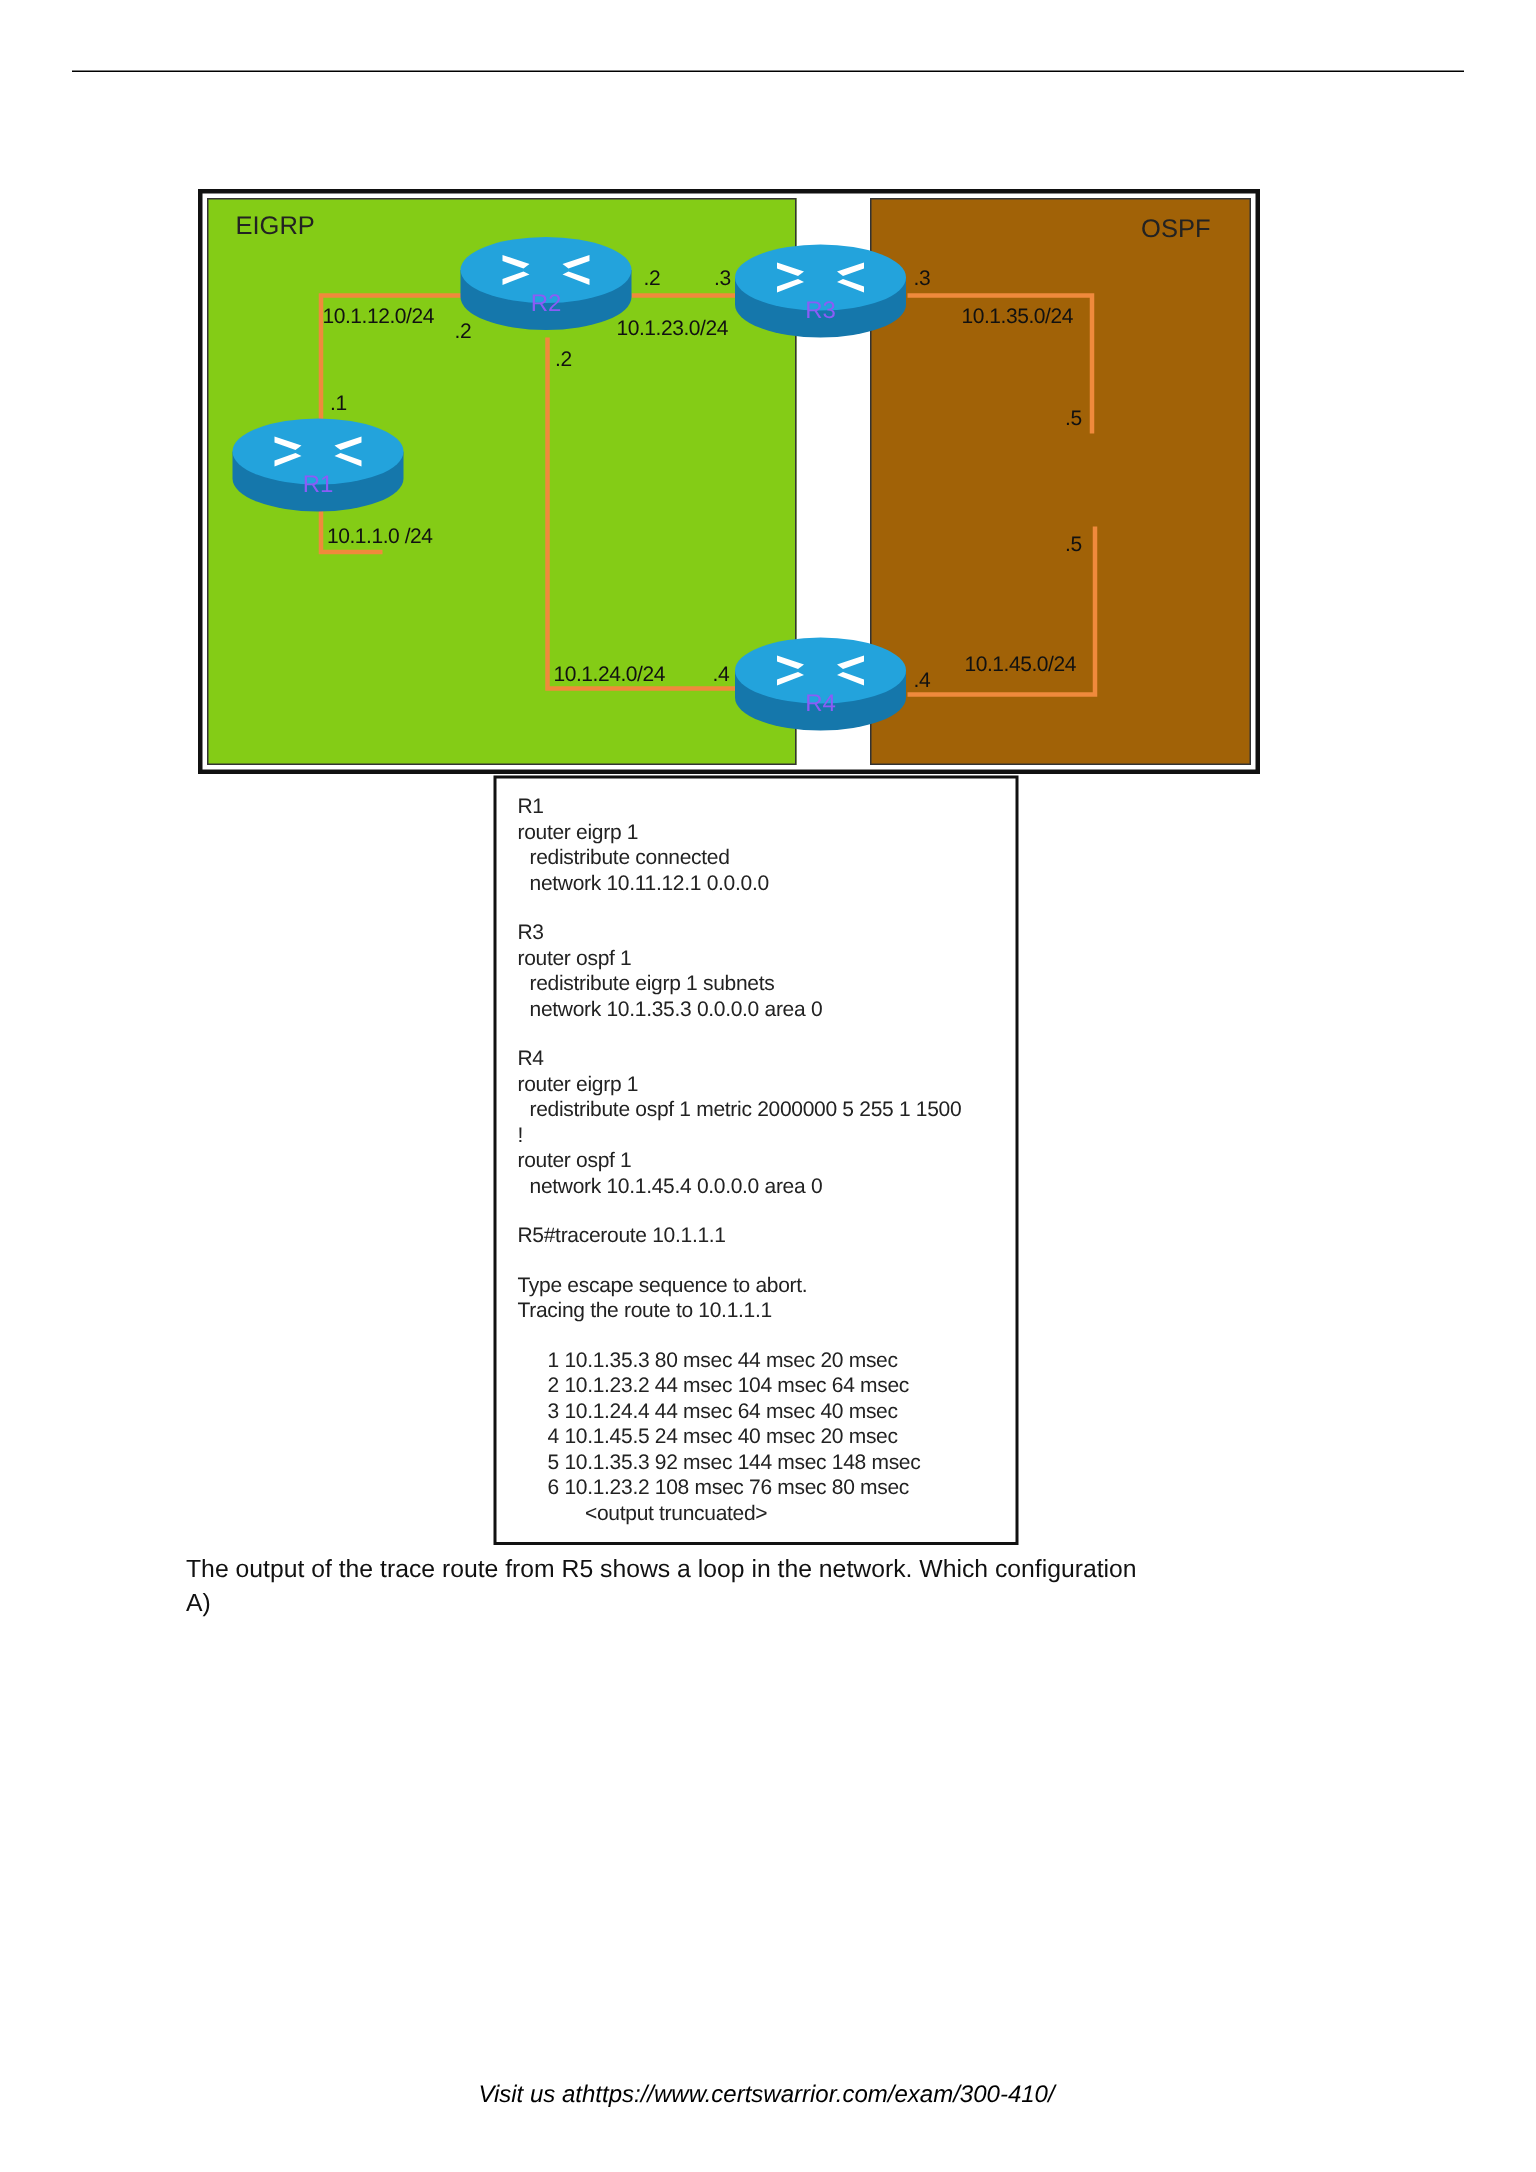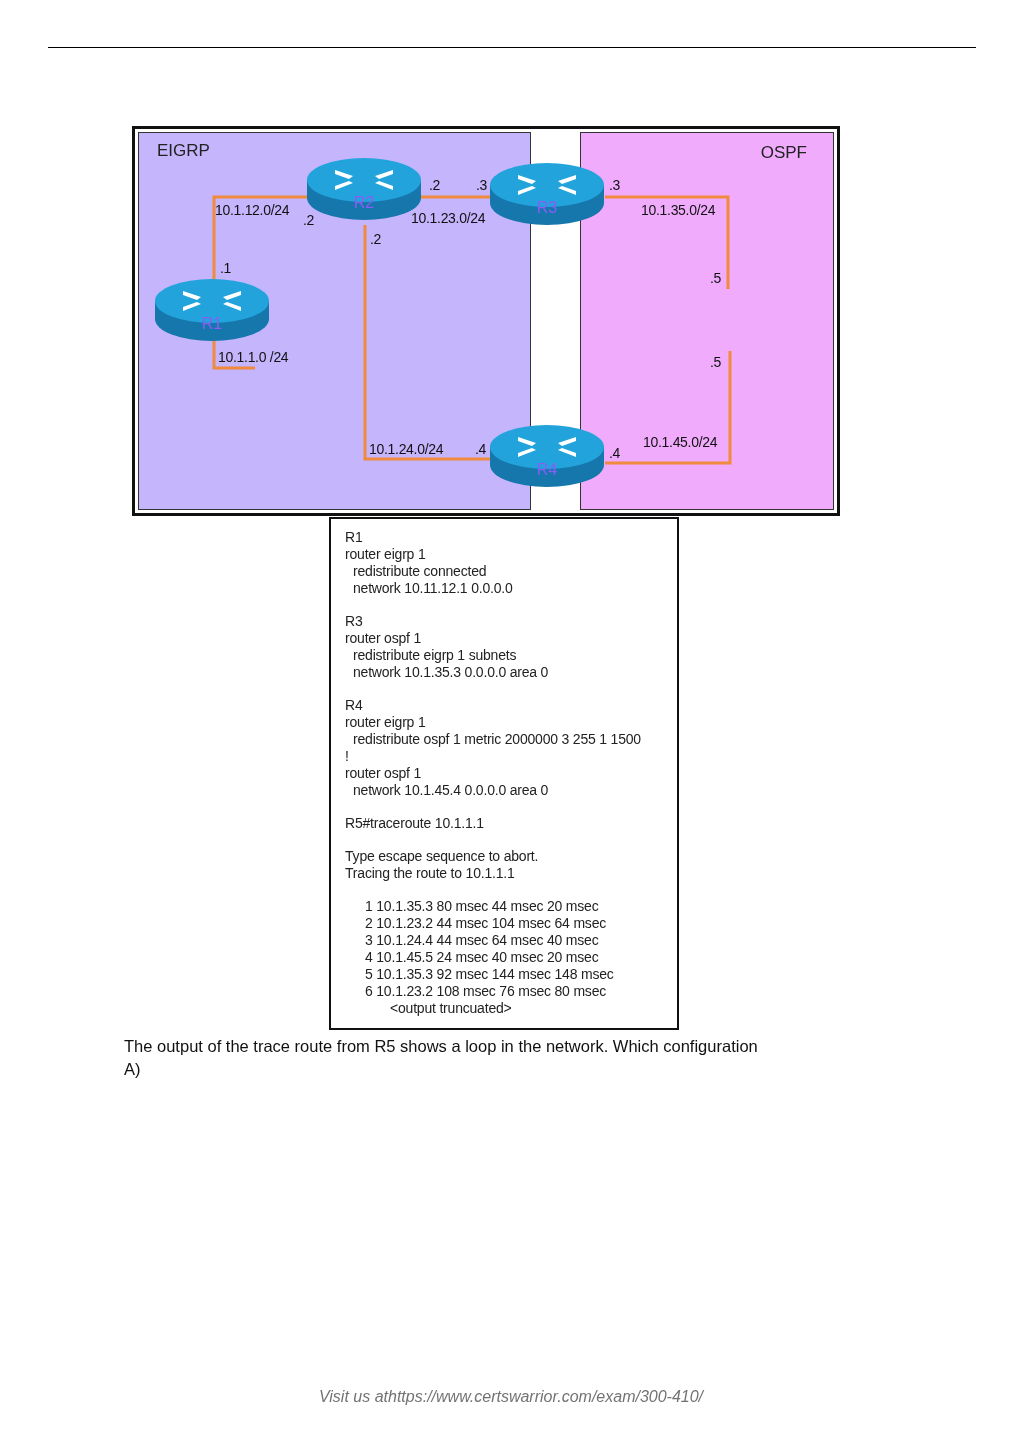--- a/index.html
+++ b/index.html
@@ -1,42 +1,42 @@
 <!DOCTYPE html>
 <html><head>
 <meta charset="utf-8">
 <style>
   html, body { margin: 0; padding: 0; background: #ffffff; }
   body { width: 1024px; height: 1448px; position: relative; overflow: hidden; font-family: "Liberation Sans", sans-serif; color: #111; }
   .header-rule { position: absolute; left: 48px; top: 47px; width: 928px; height: 0; border-top: 1.5px solid #000; }
 
   .diagram { position: absolute; left: 132px; top: 126px; width: 708px; height: 390px; border: 3px solid #111; box-sizing: border-box; background: #fff; }
   .zone { position: absolute; top: 3px; bottom: 3px; border: 1px solid #333; box-sizing: border-box; }
-  .zone-eigrp { left: 3px; width: 393px; background: #c4b5fd; }
-  .zone-ospf { left: 445px; right: 3px; background: #f0abfc; }
+  .zone-eigrp { left: 3px; width: 393px; background: #84cc16; }
+  .zone-ospf { left: 445px; right: 3px; background: #a16207; }
   .zone-label { position: absolute; font-size: 17px; color: #222; }
   .zone-eigrp .zone-label { left: 18px; top: 8px; }
   .zone-ospf .zone-label { right: 26px; top: 10px; }
 
   svg.links { position: absolute; left: 0; top: 0; width: 708px; height: 390px; overflow: visible; }
   .lbl { position: absolute; font-size: 14px; color: #111; white-space: nowrap; letter-spacing: -0.3px; }
 
   .router { position: absolute; width: 118px; height: 70px; }
   .router svg { width: 118px; height: 70px; display: block; }
   .router .rname { position: absolute; left: 0; right: 0; top: 40px; text-align: center; color: #8b5cf6; font-size: 16px; }
 
   .config { position: absolute; left: 329px; top: 517px; width: 350px; height: 513px; border: 2.5px solid #111; box-sizing: border-box; background: #fff; padding: 10px 0 0 14px; font-size: 14px; line-height: 17px; color: #222; letter-spacing: -0.2px; }
   .config .line { white-space: pre; height: 17px; }
   .config .gap { height: 16px; }
   .config .indent { padding-left: 8px; }
   .config .hop { padding-left: 4px; margin-left: 16px; }
   .config .trunc { padding-left: 45px; }
 
   .question { position: absolute; left: 124px; top: 1035px; width: 760px; font-size: 16.5px; line-height: 23px; color: #111; }
-  .footer { position: absolute; left: 0; right: 0; top: 1388px; text-align: center; font-size: 16px; font-style: italic; color: #737373; padding-right: 2px; }
+  .footer { position: absolute; left: 0; right: 0; top: 1388px; text-align: center; font-size: 16px; font-style: italic; color: #000000; padding-right: 2px; }
 </style>
 </head>
 <body>
 
 <div class="header-rule"></div>
 
 <div class="diagram">
   <div class="zone zone-eigrp">
     <span class="zone-label">EIGRP</span>
   </div>
@@ -141,21 +141,21 @@
   <div class="line indent">redistribute connected</div>
   <div class="line indent">network 10.11.12.1 0.0.0.0</div>
   <div class="gap"></div>
   <div class="line">R3</div>
   <div class="line">router ospf 1</div>
   <div class="line indent">redistribute eigrp 1 subnets</div>
   <div class="line indent">network 10.1.35.3 0.0.0.0 area 0</div>
   <div class="gap"></div>
   <div class="line">R4</div>
   <div class="line">router eigrp 1</div>
-  <div class="line indent">redistribute ospf 1 metric 2000000 3 255 1 1500</div>
+  <div class="line indent">redistribute ospf 1 metric 2000000 5 255 1 1500</div>
   <div class="line">!</div>
   <div class="line">router ospf 1</div>
   <div class="line indent">network 10.1.45.4 0.0.0.0 area 0</div>
   <div class="gap"></div>
   <div class="line">R5#traceroute 10.1.1.1</div>
   <div class="gap"></div>
   <div class="line">Type escape sequence to abort.</div>
   <div class="line">Tracing the route to 10.1.1.1</div>
   <div class="gap"></div>
   <div class="line hop">1 10.1.35.3 80 msec 44 msec 20 msec</div>

